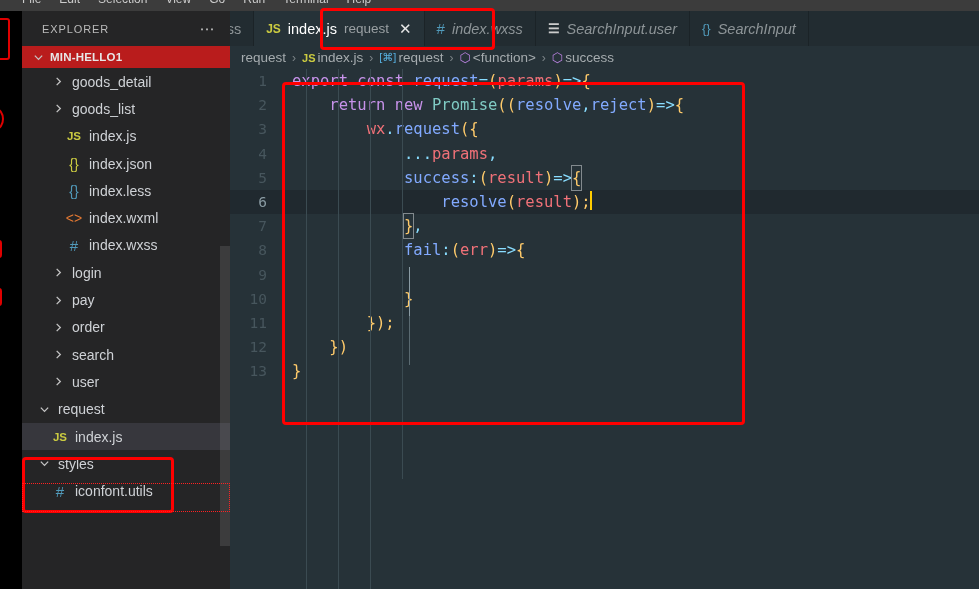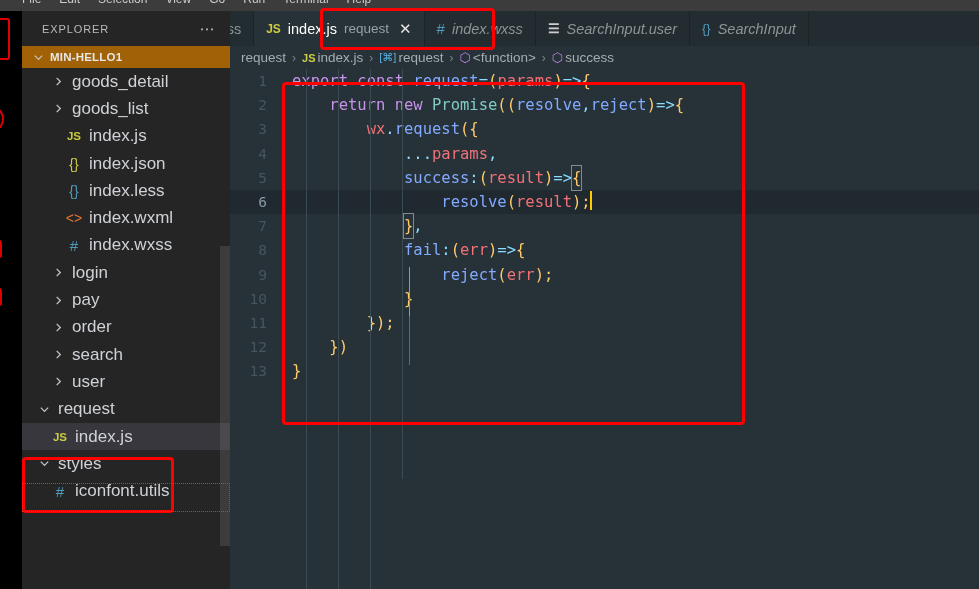--- a/index.html
+++ b/index.html
@@ -63,21 +63,21 @@
   .section-row {
     height: 22px;
     display: flex; align-items: center;
     gap: 4px;
     padding-left: 8px;
     background: #383838;
     font-size: 11.5px; font-weight: bold;
     color: #e7e7e7;
     letter-spacing: .2px;
   }
-  .section-row.second { background: #a16207; }
+  .section-row.second { background: #b91c1c; }
   .chev {
     width: 16px; height: 16px;
     display: inline-flex; align-items: center; justify-content: center;
     color: #c5c5c5; flex: 0 0 16px;
   }
   .chev svg { display: block; }
 
   .tree { position: relative; }
   .tree-row {
     height: 27.3px;
@@ -93,21 +93,21 @@
     width: 20px; flex: 0 0 20px;
     display: inline-flex; align-items: center; justify-content: center;
     font-size: 12px; font-weight: bold;
     margin-right: 5px;
   }
   .ficon.js  { color: #cbcb41; font-size: 11.5px; }
   .ficon.json{ color: #cbcb41; font-size: 14px; font-weight: normal;}
   .ficon.less{ color: #519aba; font-size: 14px; font-weight: normal;}
   .ficon.wxml{ color: #e37933; font-size: 14px; font-weight: normal;}
   .ficon.wxss{ color: #519aba; font-size: 15px; font-weight: normal;}
-  .lbl { font-size: 17px; }
+  .lbl { font-size: 14px; }
 
   
   .side-scroll {
     position: absolute; right: 0; top: 235px;
     width: 10px; height: 300px;
     background: rgba(121,121,121,.28);
   }
 
   
   .editor {
@@ -470,21 +470,21 @@
 
       <div id="code">
           <div class="code-line"><div class="gutter">1</div><div class="ctext"><span class="t-key">export</span> <span class="t-key">const</span> <span class="t-fn">request</span><span class="t-punc">=</span><span class="t-par">(</span><span class="t-var">params</span><span class="t-par">)</span><span class="t-punc">=&gt;</span><span class="t-brace-y">{</span></div></div>
           <div class="code-line"><div class="gutter">2</div><div class="ctext">    <span class="t-key">return</span> <span class="t-key">new</span> <span class="t-cls">Promise</span><span class="t-par">(</span><span class="t-par">(</span><span class="t-fn">resolve</span><span class="t-punc">,</span><span class="t-fn">reject</span><span class="t-par">)</span><span class="t-punc">=&gt;</span><span class="t-brace-y">{</span></div></div>
           <div class="code-line"><div class="gutter">3</div><div class="ctext">        <span class="t-var">wx</span><span class="t-punc">.</span><span class="t-fn">request</span><span class="t-par">(</span><span class="t-brace-y">{</span></div></div>
           <div class="code-line"><div class="gutter">4</div><div class="ctext">            <span class="t-punc">...</span><span class="t-var">params</span><span class="t-punc">,</span></div></div>
           <div class="code-line"><div class="gutter">5</div><div class="ctext">            <span class="t-fn">success</span><span class="t-punc">:</span><span class="t-par">(</span><span class="t-var">result</span><span class="t-par">)</span><span class="t-punc">=&gt;</span><span class="t-brace-y bracket-match">{</span></div></div>
           <div class="code-line current"><div class="gutter cur">6</div><div class="ctext">                <span class="t-fn">resolve</span><span class="t-par">(</span><span class="t-var">result</span><span class="t-par">)</span><span class="t-par">;</span><span class="caret"></span></div></div>
           <div class="code-line"><div class="gutter">7</div><div class="ctext">            <span class="t-brace-y bracket-match">}</span><span class="t-punc">,</span></div></div>
           <div class="code-line"><div class="gutter">8</div><div class="ctext">            <span class="t-fn">fail</span><span class="t-punc">:</span><span class="t-par">(</span><span class="t-var">err</span><span class="t-par">)</span><span class="t-punc">=&gt;</span><span class="t-brace-y">{</span></div></div>
-          <div class="code-line"><div class="gutter">9</div><div class="ctext">                <span class="t-fn">reject</span><span class="t-par">(</span><span class="t-var">err</span><span class="t-par">)</span><span class="t-par">;</span></div></div>
+          <div class="code-line"><div class="gutter">9</div></div>
           <div class="code-line"><div class="gutter">10</div><div class="ctext">            <span class="t-brace-y">}</span></div></div>
           <div class="code-line"><div class="gutter">11</div><div class="ctext">        <span class="t-brace-y">}</span><span class="t-par">)</span><span class="t-par">;</span></div></div>
           <div class="code-line"><div class="gutter">12</div><div class="ctext">    <span class="t-brace-y">}</span><span class="t-par">)</span></div></div>
           <div class="code-line"><div class="gutter">13</div><div class="ctext"><span class="t-brace-y">}</span></div></div>
         </div>
     </div>
   </div>
 
   <div class="annot" style="left:320px; top:8px; width:175px; height:42px;"></div>
   <div class="annot" style="left:282px; top:82px; width:463px; height:343px;"></div>

